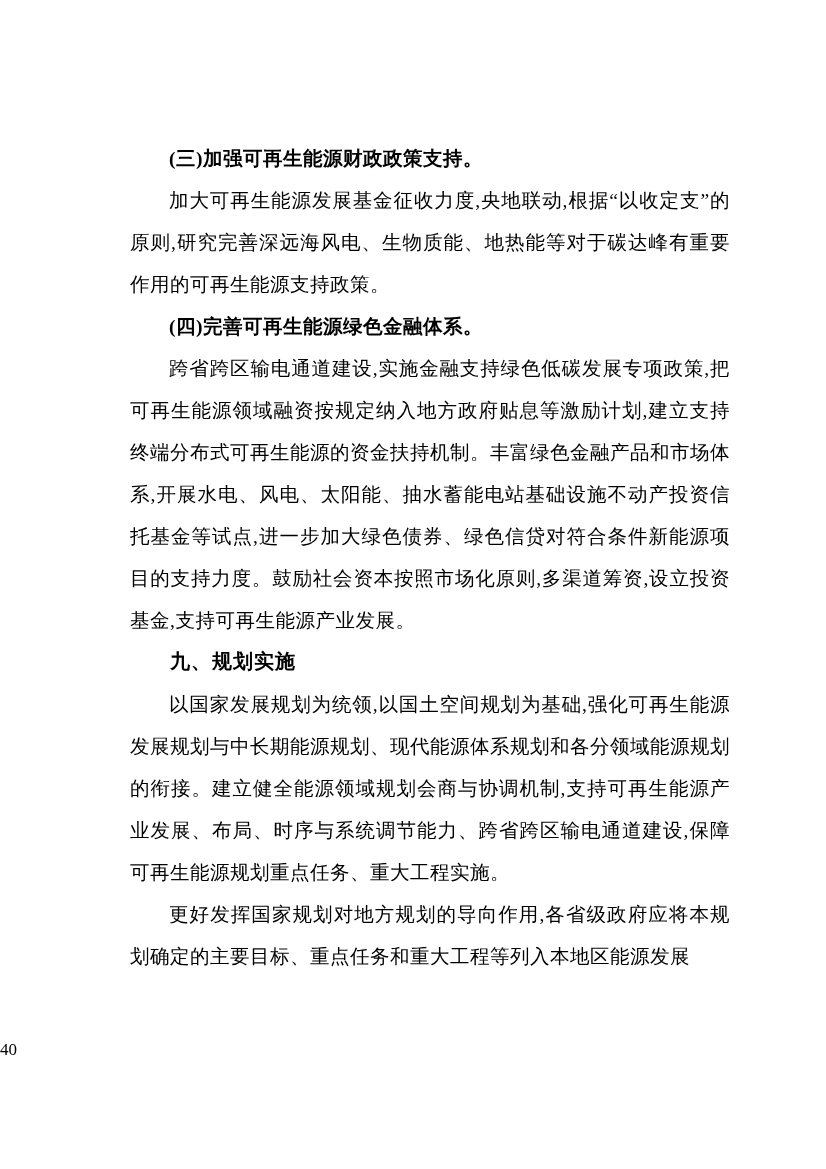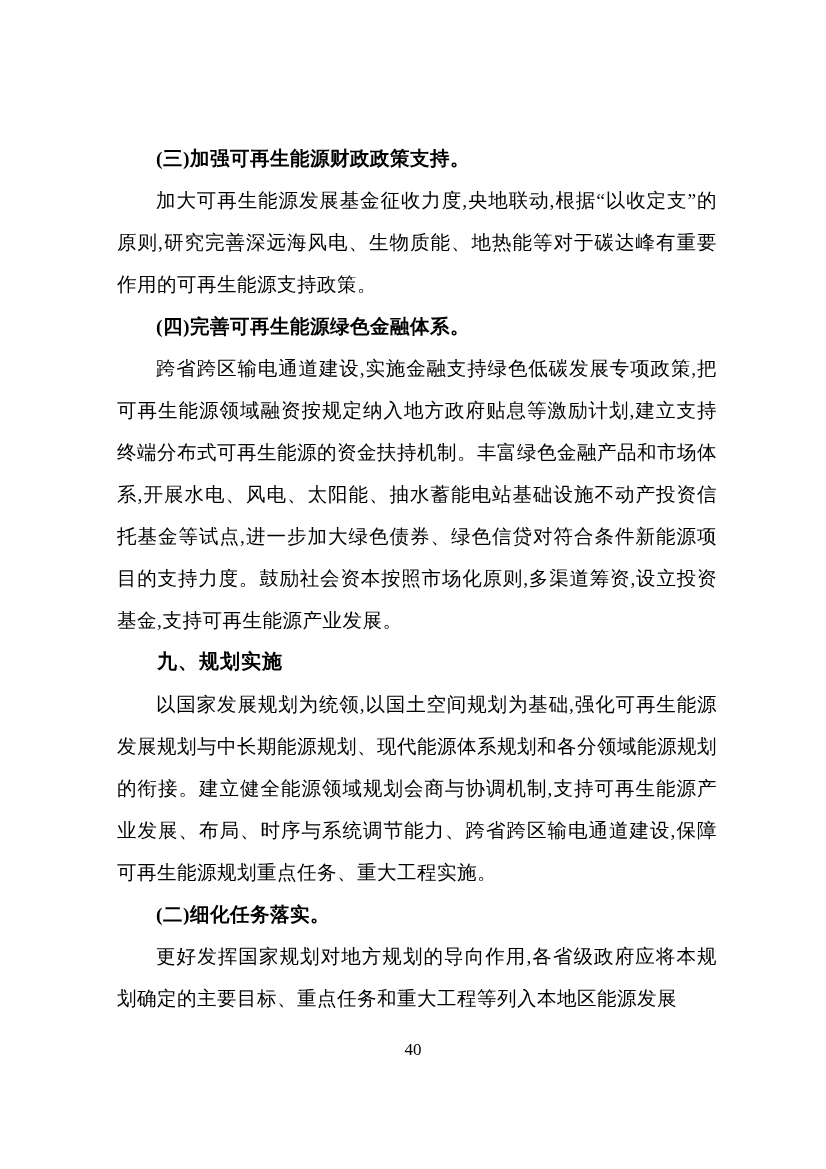--- a/index.html
+++ b/index.html
@@ -11,21 +11,21 @@
     width: 826px;
     height: 1169px;
     position: relative;
     font-family: "Liberation Serif", "DejaVu Serif", serif;
     color: #000000;
     overflow: hidden;
   }
   .page {
     position: absolute;
     top: 138px;
-    left: 117px;
+    left: 130px;
     width: 600px;
   }
   .block {
     margin: 0;
     font-size: 19.5px;
     line-height: 42px;
     text-align: justify;
     text-indent: 2em;
     letter-spacing: 0.5px;
     word-break: break-all;
@@ -38,33 +38,32 @@
     font-weight: bold;
     font-family: Liberation Mono, monospace;
     font-size: 20px;
     letter-spacing: 1px;
   }
   .page-number {
     position: absolute;
     top: 1038px;
     left: 0;
     width: 826px;
-    text-align: center;
+    text-align: left;
     font-size: 17px;
     line-height: 24px;
     font-family: "Liberation Serif", "DejaVu Serif", serif;
   }
 </style>
 </head>
 <body>
 
 <div class="page">
   <p class="block subheading">(三)加强可再生能源财政政策支持。</p>
   <p class="block body">加大可再生能源发展基金征收力度,央地联动,根据“以收定支”的原则,研究完善深远海风电、生物质能、地热能等对于碳达峰有重要作用的可再生能源支持政策。</p>
   <p class="block subheading">(四)完善可再生能源绿色金融体系。</p>
   <p class="block body">跨省跨区输电通道建设,实施金融支持绿色低碳发展专项政策,把可再生能源领域融资按规定纳入地方政府贴息等激励计划,建立支持终端分布式可再生能源的资金扶持机制。丰富绿色金融产品和市场体系,开展水电、风电、太阳能、抽水蓄能电站基础设施不动产投资信托基金等试点,进一步加大绿色债券、绿色信贷对符合条件新能源项目的支持力度。鼓励社会资本按照市场化原则,多渠道筹资,设立投资基金,支持可再生能源产业发展。</p>
   <p class="block section">九、规划实施</p>
   <p class="block body">以国家发展规划为统领,以国土空间规划为基础,强化可再生能源发展规划与中长期能源规划、现代能源体系规划和各分领域能源规划的衔接。建立健全能源领域规划会商与协调机制,支持可再生能源产业发展、布局、时序与系统调节能力、跨省跨区输电通道建设,保障可再生能源规划重点任务、重大工程实施。</p>
-  <p class="block subheading">(二)细化任务落实。</p>
   <p class="block body">更好发挥国家规划对地方规划的导向作用,各省级政府应将本规划确定的主要目标、重点任务和重大工程等列入本地区能源发展</p>
 </div>
 
 <div class="page-number">40</div>
 
 </body></html>

